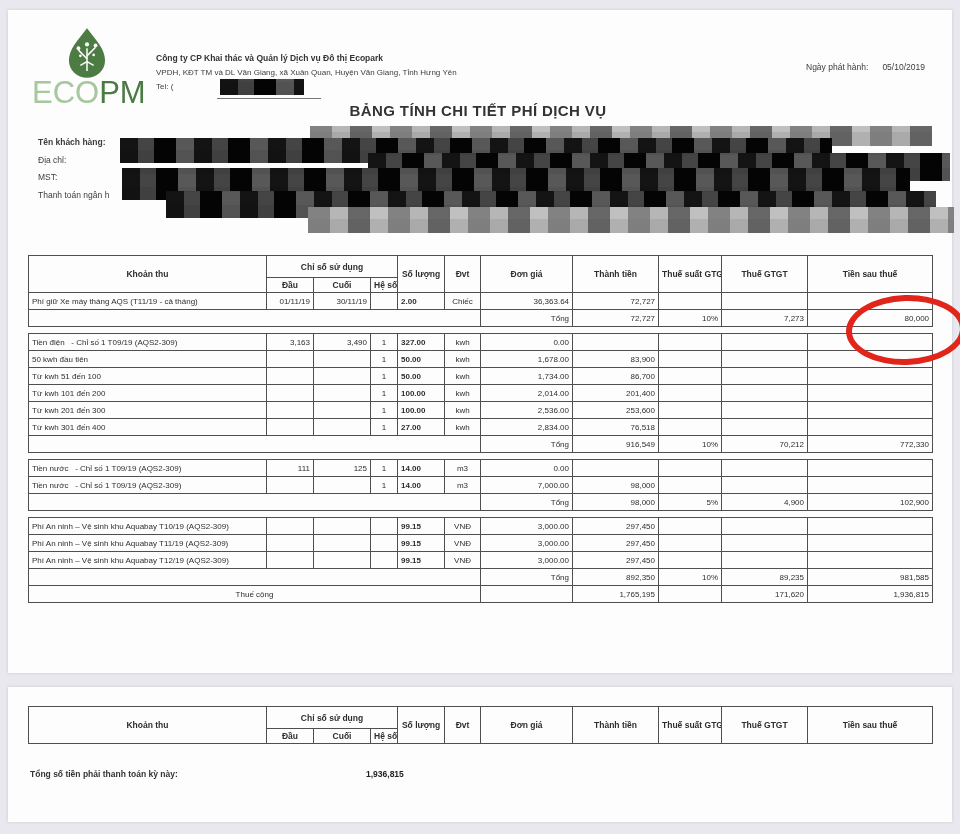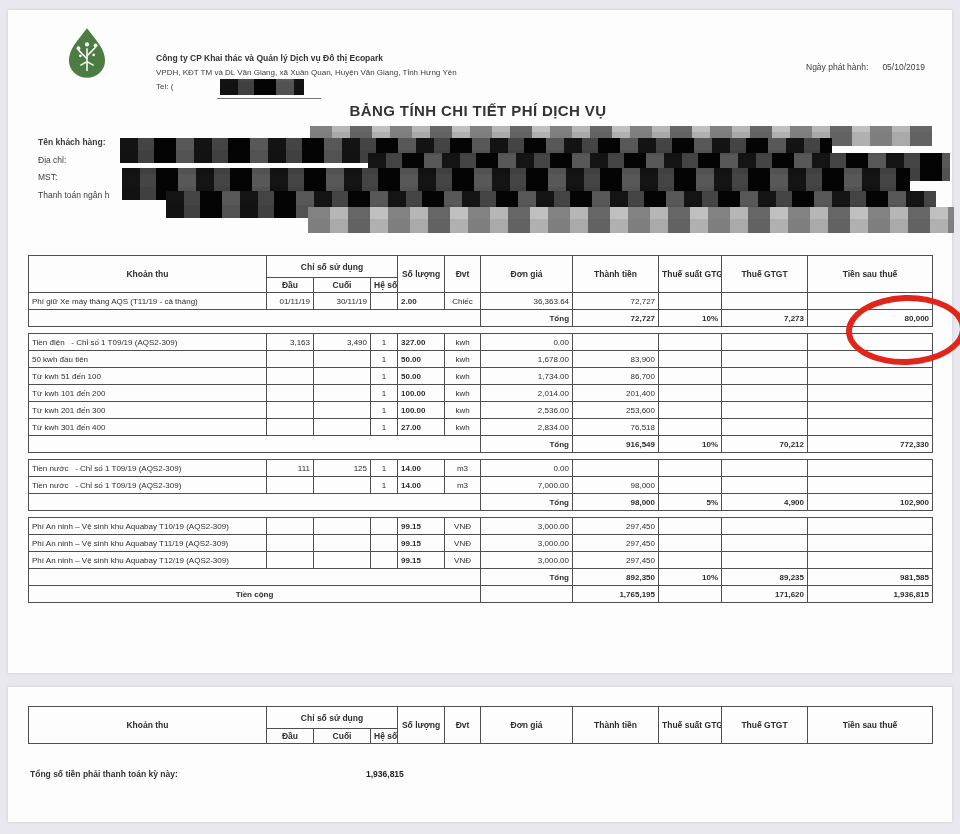--- a/index.html
+++ b/index.html
@@ -61,21 +61,21 @@
     background:transparent;
   }
   table.inv th{font-weight:bold;font-size:8.5px;text-align:center;}
   th.wrap{white-space:normal;line-height:9px;}
   th.left{text-align:left;padding-left:5px;}
   td.lbl{text-align:left;font-weight:normal;padding-left:5px;}
   td.indent{padding-left:32px;}
   td.num{text-align:right;}
   td.ctr{text-align:center;}
   td.qty{font-size:6.5px;font-weight:bold;text-align:left;}
-  td.b{font-weight:bold;color:#222;}
+  td.b{font-weight:normal;color:#222;}
   tr.hdr1 th{height:21px;}
   tr.hdr2 th{height:14px;}
 
   
   #red-circle{
     position:absolute;box-sizing:border-box;
     left:838px;top:285px;width:120px;height:70px;
     border:6.5px solid #e2251b;border-radius:50%;
     transform:rotate(-2deg);
   }
@@ -99,20 +99,21 @@
       <path d="M27 40 L20 36"></path>
     </g>
     <g fill="#fdfdfe">
       <circle cx="11" cy="22" r="2"></circle>
       <circle cx="29" cy="19" r="2"></circle>
       <circle cx="20" cy="18" r="2.2"></circle>
       <circle cx="13" cy="30" r="1.4"></circle>
       <circle cx="27" cy="29" r="1.4"></circle>
     </g>
   </svg>
+  <div class="logo-text"><span class="logo-eco">ECO</span><span class="logo-pm">PM</span></div>
 
   <div class="company-block">
     <div class="company-name">Công ty CP Khai thác và Quản lý Dịch vụ Đô thị Ecopark</div>
     <div>VPDH, KĐT TM và DL Văn Giang, xã Xuân Quan, Huyện Văn Giang, Tỉnh Hưng Yên</div>
     <div class="tel-line">Tel: (</div>
   </div>
   <div class="px" style="left:212px;top:69px;width:84px;height:16px;"></div>
   <div class="tel-underline"></div>
 
   <div class="issue-date">
@@ -406,21 +407,21 @@
           </tr>
           <tr>
             <td colspan="6"></td>
             <td class="num b">Tổng</td>
             <td class="num b">892,350</td>
             <td class="num b">10%</td>
             <td class="num b">89,235</td>
             <td class="num b">981,585</td>
           </tr>
           <tr>
-            <td class="ctr b" colspan="6">Tiền cộng</td>
+            <td class="ctr b" colspan="6">Thuế cộng</td>
             <td></td>
             <td class="num b">1,765,195</td>
             <td></td>
             <td class="num b">171,620</td>
             <td class="num b">1,936,815</td>
           </tr>
         </tbody>
       </table>
     </div>
 

